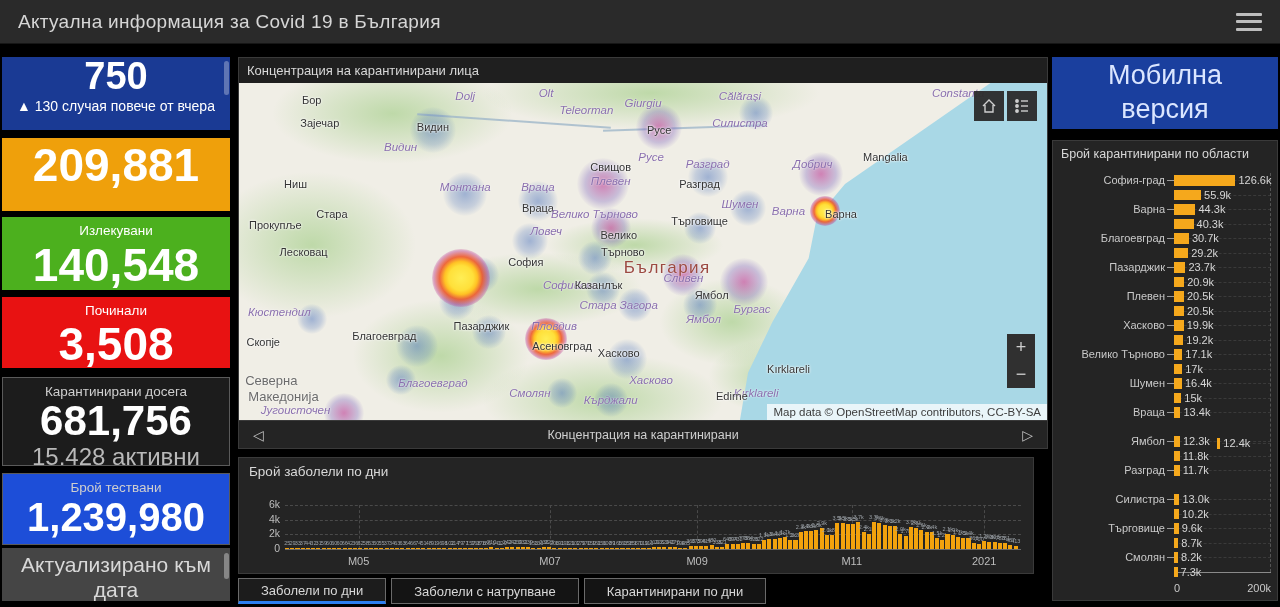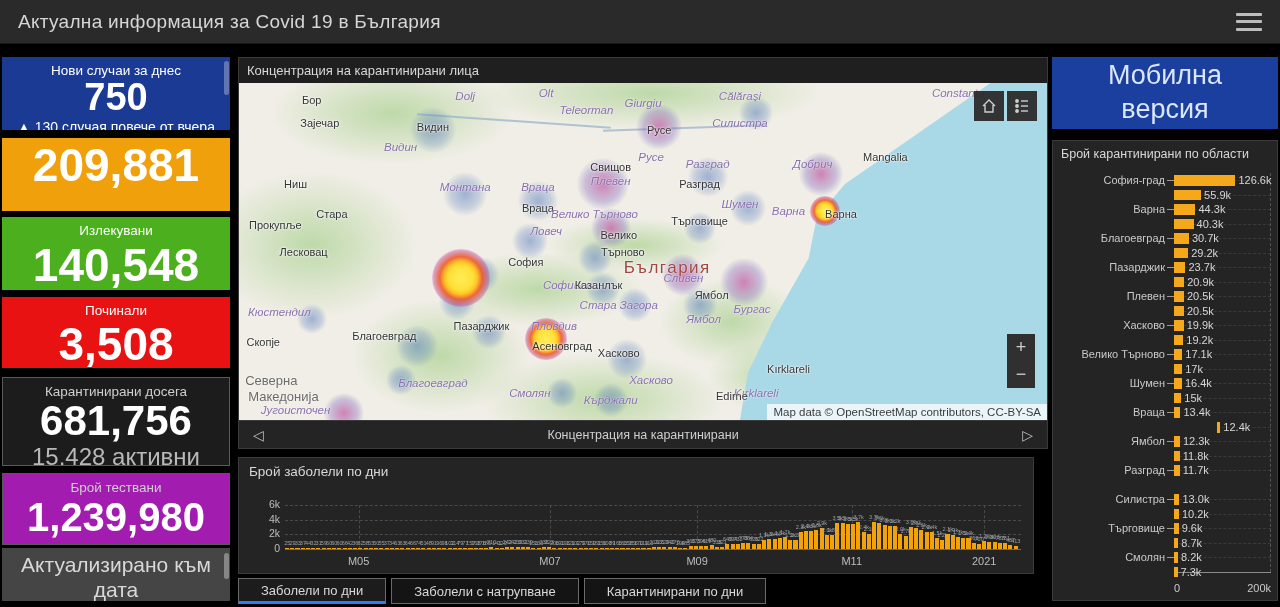--- a/index.html
+++ b/index.html
@@ -21,21 +21,21 @@
   .card-sick     { top:138px; height:73px; background:#efa00b; }
   .card-sick .c-value { font-size:46px; margin-top:3px; }
   .card-recov    { top:217px; height:73px; background:#4cb01e; }
   .card-recov .c-value { font-size:46px; margin-top:3px; }
   .card-dead     { top:297px; height:71px; background:#e81212; }
   .card-dead .c-value { font-size:46px; margin-top:2px; }
   .card-quar     { top:377px; height:89px; background:#1c1c1c; border:1px solid #5a5a5a; }
   .card-quar .c-title { color:#cfcfcf; }
   .card-quar .c-value { font-size:42px; }
   .card-quar .c-sub { font-size:24px; color:#b9b9b9; margin-top:0; }
-  .card-test     { top:473px; height:72px; background:#a21caf; border:1px solid #5a5a5a; }
+  .card-test     { top:473px; height:72px; background:#1d4ed8; border:1px solid #5a5a5a; }
   .card-test .c-title { color:#cfcfcf; }
   .card-test .c-value { font-size:40px; margin-top:1px; }
   .card-date     { top:548px; height:53px; background:#454545; color:#d8d8d8; font-size:21px; line-height:1.2; padding-top:4px; }
   .scroll-strip { position:absolute; right:1px; width:5px; border-radius:3px; background:rgba(255,255,255,.30); }
 
   
   .map-panel { position:absolute; left:238px; top:57px; width:810px; height:392px; background:#1f1f1f; border:1px solid #3a3a3a; }
   .panel-title { height:25px; line-height:25px; color:#d8d8d8; font-size:13px; padding-left:8px; background:#1f1f1f; }
   .map { position:absolute; left:0; top:25px; width:808px; height:337px; background:#f0eee6; overflow:hidden; }
   .sea { position:absolute; inset:0; background:#a9d8e6;
@@ -98,21 +98,20 @@
 <div class="header">
   <div class="header-title">Актуална информация за Covid 19 в България</div>
   <div class="menu-btn">
       <i></i>
       <i></i>
       <i></i>
     </div>
 </div>
 
 <div class="card card-new">
-  <div class="c-title">Нови случаи за днес</div>
   <div class="c-value">750</div>
   <div class="c-delta">▲ 130 случая повече от вчера</div>
   <div class="scroll-strip" style="top:4px;height:34px;"></div>
 </div>
 <div class="card card-sick">
   <div class="c-value">209,881</div>
 </div>
 <div class="card card-recov">
   <div class="c-title">Излекувани</div>
   <div class="c-value">140,548</div>
@@ -731,21 +730,21 @@
         </div>
       </div>
       <div class="rrow" style="top: 232px;">
         <div class="rlabel">Враца</div>
         <div class="rtick" style="visibility: visible;"></div>
         <div class="rbarzone">
           <div class="rbar" style="width: 6.7%; background: rgb(245, 168, 28);"></div>
           <span class="rval" style="left: 6.7%;">13.4k</span>
         </div>
       </div>
-      <div class="rrow" style="top: 247px; padding-left: 43px;">
+      <div class="rrow" style="top: 263px; padding-left: 43px;">
         <div class="rlabel"></div>
         <div class="rtick" style="visibility: hidden;"></div>
         <div class="rbarzone">
           <div class="rbar" style="width: 6.2%; background: rgb(245, 168, 28);"></div>
           <span class="rval" style="left: 6.2%;">12.4k</span>
         </div>
       </div>
       <div class="rrow" style="top: 261px;">
         <div class="rlabel">Ямбол</div>
         <div class="rtick" style="visibility: visible;"></div>

